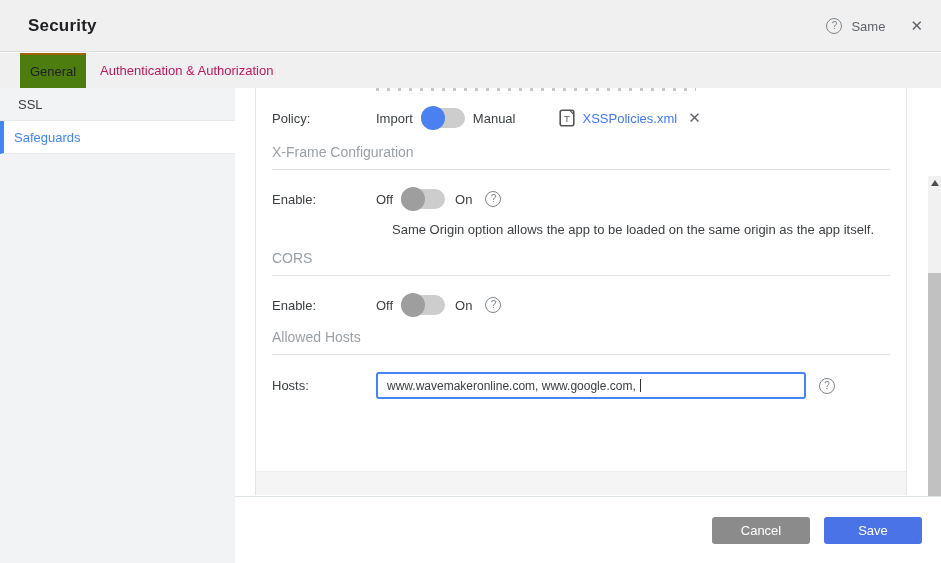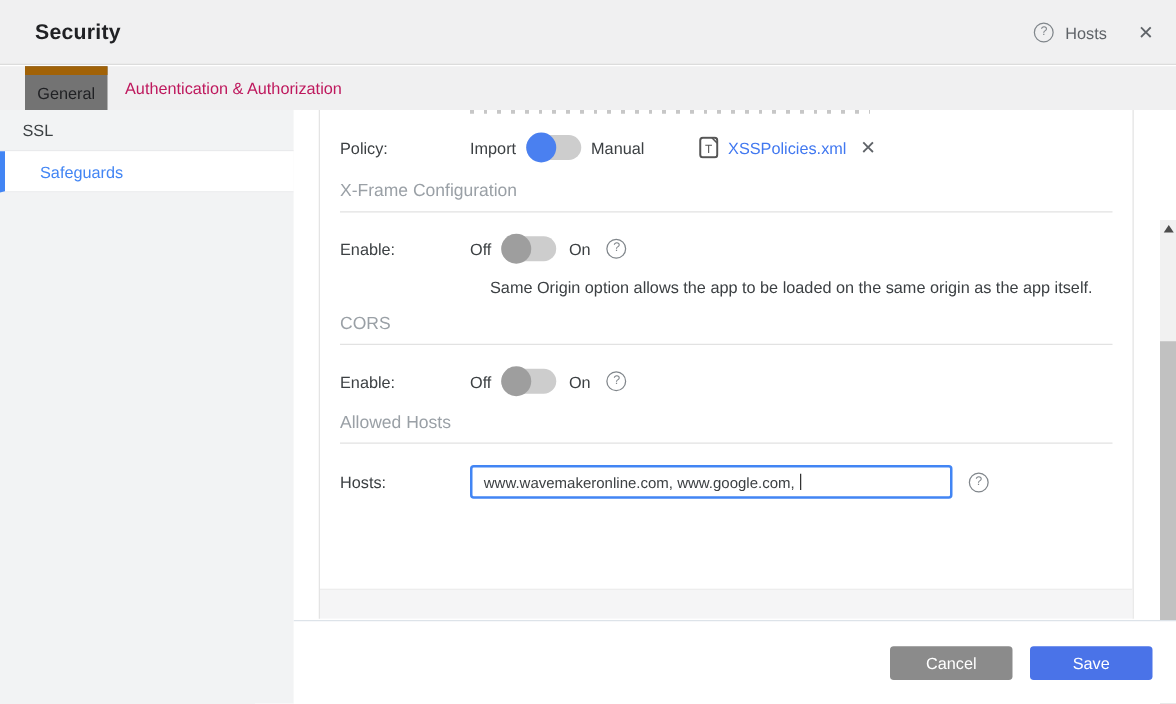--- a/index.html
+++ b/index.html
@@ -14,28 +14,28 @@
   .title { margin-left:28px; font-size:17px; font-weight:700; color:#202124; letter-spacing:.2px; }
   .header-right { position:absolute; right:18px; top:0; height:52px; display:flex; align-items:center; gap:9px; }
   .help-circle, .q-circle { width:16px; height:16px; border:1px solid #80868b; border-radius:50%;
             color:#80868b; font-size:10px; line-height:14px; text-align:center; display:inline-block; }
   .help-label { font-size:13px; color:#5f6368; }
   .close-x { font-size:15px; color:#5f6368; margin-left:16px; cursor:pointer; }
 
   
   .tabbar { position:absolute; left:0; top:53px; width:941px; height:35px; background:#f0f0f1; }
   .tab { position:absolute; top:0; height:35px; font-size:13px; display:flex; align-items:center; justify-content:center; cursor:pointer; }
-  .tab-active { left:20px; width:66px; background:#737373; border-top:7px solid #a16207; color:#202124; }
+  .tab-active { left:20px; width:66px; background:#4d7c0f; border-top:2px solid #a16207; color:#202124; }
   .tab-inactive { left:86px; padding:0 14px; color:#be185d; }
 
   
   .sidebar { position:absolute; left:0; top:88px; width:235px; height:475px; background:#f2f3f4; }
   .side-item { height:33px; display:flex; align-items:center; padding-left:18px;
                font-size:13px; color:#3c4043; border-bottom:1px solid #e9eaec; cursor:pointer; }
-  .side-item.selected { background:#ffffff; color:#4285f4; border-left:4px solid #4285f4; padding-left:28px; }
+  .side-item.selected { background:#ffffff; color:#4285f4; border-left:4px solid #4285f4; padding-left:10px; }
 
   
   .main { position:absolute; left:235px; top:88px; width:706px; height:408px; background:#fff; }
   .panel { position:absolute; left:20px; top:0; width:652px; height:407px; background:#fff;
            border-left:1px solid #e4e4e4; border-right:1px solid #e4e4e4; overflow:hidden; }
   .clipped-text { height:3px; margin:0 0 0 120px; width:320px;
            background:repeating-linear-gradient(90deg,#b9b9b9 0 3px,transparent 3px 11px); opacity:.8; }
 
   .row { display:flex; align-items:center; padding-left:16px; }
   .row-label { width:104px; font-size:13px; color:#3c4043; flex:0 0 104px; }
@@ -59,21 +59,21 @@
   .select-box { position:relative; width:220px; height:27px; background:#efefef;
                 border:1px solid #c3c3c3; border-radius:3px; cursor:pointer;
                 display:flex; align-items:center; padding-left:14px; }
   .select-box span { font-size:12px; color:#202124; }
   .chev { position:absolute; right:9px; top:8px; width:8px; height:8px;
           border-right:2px solid #202124; border-bottom:2px solid #202124; transform:rotate(45deg) scale(1,.8); }
 
   .desc { padding-left:136px; font-size:13px; color:#3c4043; }
 
   
-  .input-box { width:386px; height:27px; border:2px solid #4285f4; border-radius:3px; background:#fff;
+  .input-box { width:430px; height:27px; border:2px solid #4285f4; border-radius:3px; background:#fff;
                display:flex; align-items:center; padding-left:9px; cursor:text; }
   .input-box span.val { font-size:12px; color:#3c4043; white-space:pre; }
   .caret { display:inline-block; width:1px; height:13px; background:#333; margin-left:1px; }
 
   .panel-bottom-strip { position:absolute; left:0; bottom:0; width:100%; height:24px; background:#f5f5f6; border-top:1px solid #ededed; }
 
   
   .scrollbar { position:absolute; right:0; top:88px; width:13px; height:412px; background:#f1f1f1; }
   .sb-btn { position:absolute; left:0; width:13px; height:13px; display:flex; align-items:center; justify-content:center; cursor:pointer; }
   .sb-up { top:0; }
@@ -93,21 +93,21 @@
 </style>
 </head>
 <body>
 
 <div class="stage">
 
   <div class="header">
     <div class="title">Security</div>
     <div class="header-right">
       <span class="help-circle">?</span>
-      <span class="help-label">Hosts</span>
+      <span class="help-label">Same</span>
       <span class="close-x">✕</span>
     </div>
   </div>
 
   <div class="tabbar">
     <div class="tab tab-active">General</div>
     <div class="tab tab-inactive">Authentication &amp; Authorization</div>
   </div>
 
   <div class="sidebar">

